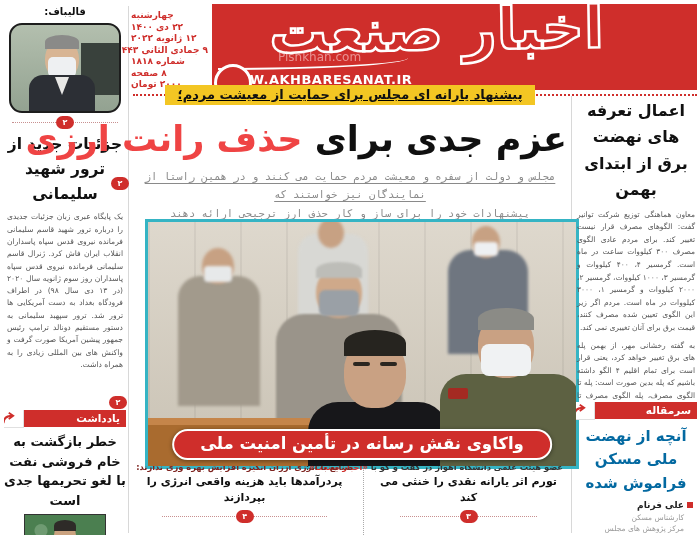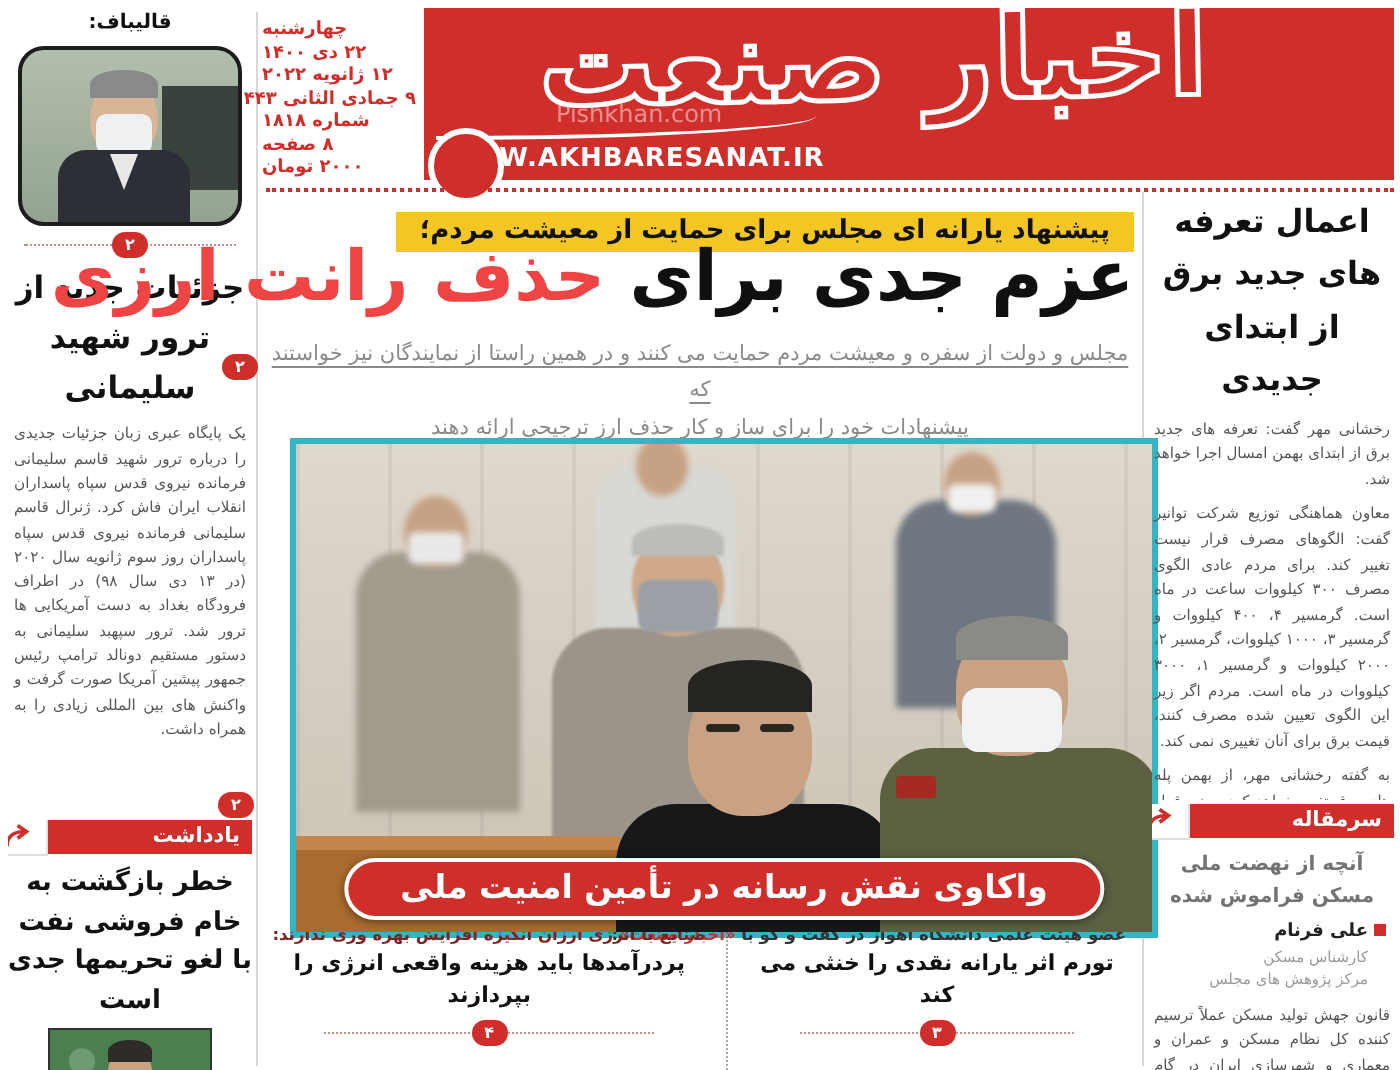--- a/index.html
+++ b/index.html
@@ -53,35 +53,35 @@
   .note-head{font-size:13px;font-weight:bold;color:#111;line-height:1.5;margin-top:5px;}
   .photo2{position:relative;width:80px;height:52px;margin:4px auto 0;border:1px solid #333;overflow:hidden;
         background:radial-gradient(circle at 20% 30%,#6f9b72 0 6px,transparent 7px),
                    radial-gradient(circle at 70% 60%,#6f9b72 0 6px,transparent 7px),#4b7f50;}
 
   
   .rc-elec{position:absolute;left:575px;top:98px;width:122px;height:302px;text-align:center;overflow:hidden;}
   .rc-head1{font-size:16px;font-weight:bold;color:#111;line-height:1.65;}
   .rc-body{font-size:7.5px;color:#555;text-align:justify;line-height:1.68;margin:5px 2px 0;}
   .rc-ed{position:absolute;left:575px;top:402px;width:122px;height:133px;text-align:center;overflow:hidden;}
-  .ed-head{font-size:10px;font-weight:bold;color:#737373;line-height:1.55;margin-top:6px;}
+  .ed-head{font-size:15px;font-weight:bold;color:#0369a1;line-height:1.55;margin-top:6px;}
   .ed-author{font-size:9px;font-weight:bold;color:#222;text-align:right;margin:5px 4px 0;}
   .ed-roles{font-size:7.5px;color:#999;text-align:right;margin:2px 13px 0;line-height:1.5;}
   .ed-body{font-size:7.5px;color:#555;text-align:justify;line-height:1.68;margin:6px 2px 0;}
 
   
-  .lead-kicker{position:absolute;left:133px;top:104px;width:434px;text-align:right;}
+  .lead-kicker{position:absolute;left:133px;top:84px;width:434px;text-align:center;text-decoration:underline;}
   .lead-kicker span{background:#f3c623;font-size:13px;font-weight:bold;color:#111;padding:2px 12px 3px;}
   .lead-head{position:absolute;left:133px;top:118px;width:434px;text-align:center;
         font-size:35px;font-weight:bold;letter-spacing:-1px;white-space:nowrap;line-height:1.25;}
   .lead-head .hb{color:#101010;}
   .lead-head .hr{color:#ef4444;}
   .lead-sub{position:absolute;left:133px;top:168px;width:434px;text-align:center;
         font-size:10.5px;color:#8a8a8a;line-height:1.75;}
-  .lead-sub div{text-decoration:underline;text-underline-offset:3px;}
+  .lead-sub div{text-decoration:underline;text-underline-offset:3px;font-family:Liberation Mono, monospace;}
   .tearmark{position:absolute;z-index:6;}
   .tm1{left:111px;top:177px;}
   .tm2{left:109px;top:396px;}
 
   .photo-main{position:absolute;left:133px;top:207px;width:428px;height:244px;
         border:3px solid #35b4c4;overflow:hidden;background:linear-gradient(#ded8cd,#c9c2b4);}
   .mp-wall{position:absolute;inset:0;
         background:repeating-linear-gradient(90deg,rgba(0,0,0,.05) 0 2px,transparent 2px 46px);}
   .sh{position:absolute;}
   .blurA{filter:blur(1.6px);}
@@ -226,22 +226,21 @@
     <div class="b-box b-left">
       <div class="b-kicker">صنایع با انرژی ارزان انگیزه افزایش بهره وری ندارند:</div>
       <div class="b-head">پردرآمدها باید هزینه واقعی انرژی را بپردازند</div>
       <div class="b-div">
         <span class="marker">۴</span>
       </div>
     </div>
   </div>
 
   <aside class="rc-elec">
-    <div class="rc-head1">اعمال تعرفه های جدید برق از ابتدای جدیدی</div>
-    <div class="rc-body">رخشانی مهر گفت: تعرفه های جدید برق از ابتدای بهمن امسال اجرا خواهد شد.</div>
+    <div class="rc-head1">اعمال تعرفه های نهضت برق از ابتدای بهمن</div>
     <div class="rc-body">معاون هماهنگی توزیع شرکت توانیر گفت: الگوهای مصرف قرار نیست تغییر کند. برای مردم عادی الگوی مصرف ۳۰۰ کیلووات ساعت در ماه است. گرمسیر ۴، ۴۰۰ کیلووات و گرمسیر ۳، ۱۰۰۰ کیلووات، گرمسیر ۲، ۲۰۰۰ کیلووات و گرمسیر ۱، ۳۰۰۰ کیلووات در ماه است. مردم اگر زیر این الگوی تعیین شده مصرف کنند، قیمت برق برای آنان تغییری نمی کند.</div>
     <div class="rc-body">به گفته رخشانی مهر، از بهمن پله های برق تغییر خواهد کرد، یعنی قرار است برای تمام اقلیم ۴ الگو داشته باشیم که پله بدین صورت است: پله تا الگوی مصرف، پله الگوی مصرف تا ۱.۵ برابر الگوی مصرف، پله ۱.۵ برابر الگوی مصرف تا ۲ برابر الگوی مصرف و پله از ۲ برابر الگوی مصرف به بالا.</div>
 
   </aside>
 
   <aside class="rc-ed">
     <div class="labelbar">
       <span>سرمقاله</span>
       <span class="arrowbox">
         <svg width="18" height="12" viewBox="0 0 24 16">

